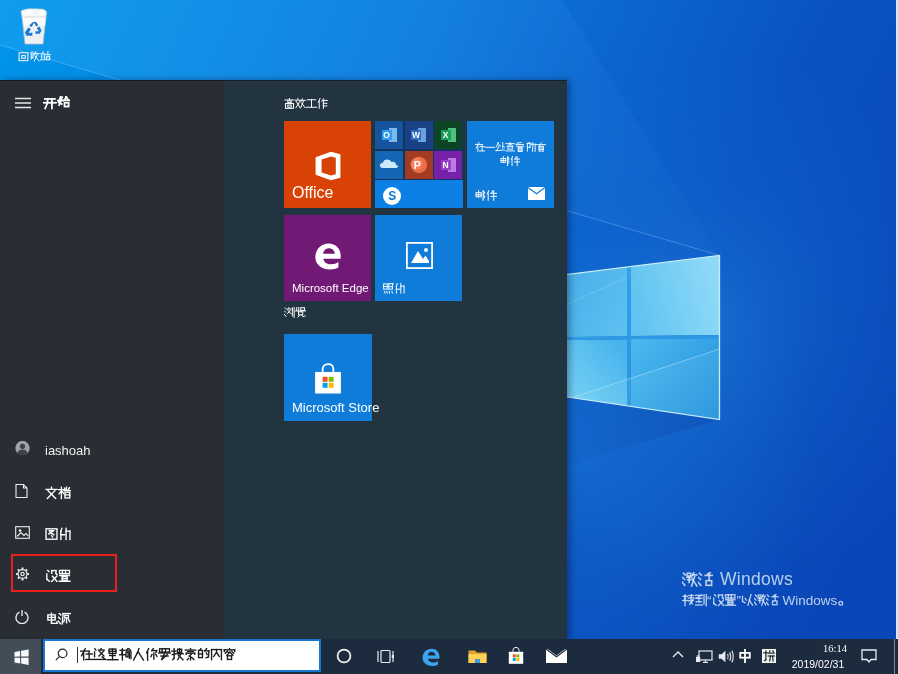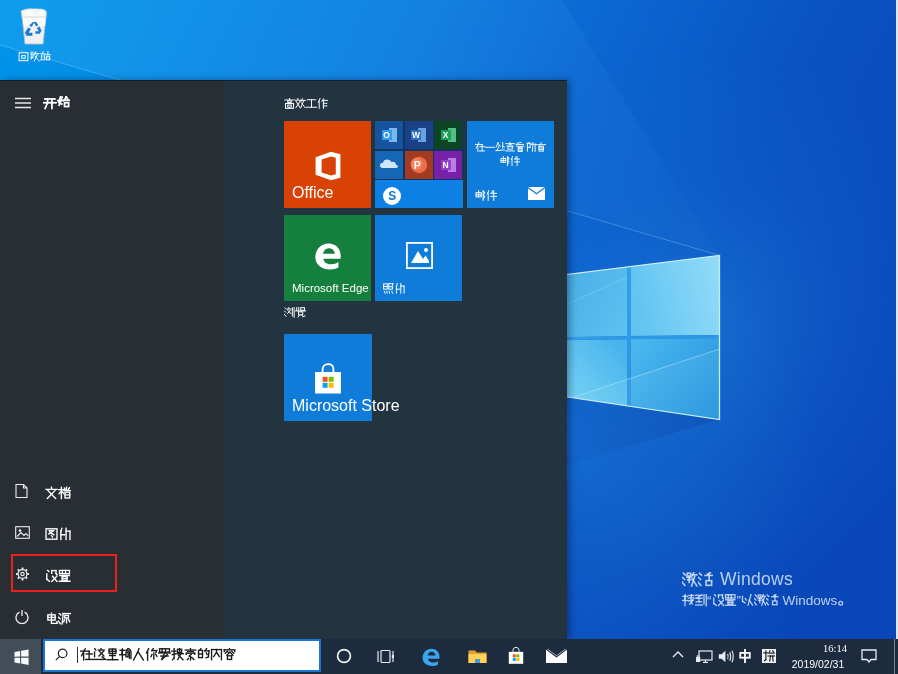--- a/index.html
+++ b/index.html
@@ -151,20 +151,30 @@
             <path d="M14 48L36 60"></path>
             <path d="M4 34L46 34"></path>
             <path d="M38 8L16 68"></path>
             <path d="M68 6L56 28"></path>
             <path d="M68 6L80 26"></path>
             <path d="M50 32L92 32"></path>
             <rect x="56" y="50" width="30" height="28"></rect>
           </g>
         </svg>
       </div>
+      <div style="position:absolute;left:0;top:349px;width:224px;height:42px">
+        <div style="position:absolute;left:15px;top:50%;transform:translateY(-50%)"><svg width="15" height="15" viewBox="0 0 15 15">
+            <circle cx="7.5" cy="7.5" r="7.2" fill="#9da2a8"></circle>
+            <circle cx="7.5" cy="5.8" r="2.6" fill="#40444a"></circle>
+            <path d="M2.4 12.8 C3 9.9 5 8.9 7.5 8.9 C10 8.9 12 9.9 12.6 12.8 A7.2 7.2 0 0 1 2.4 12.8 Z" fill="#40444a"></path>
+          </svg></div>
+        <div style="position:absolute;left:45px;top:50%;transform:translateY(-50%);display:flex;align-items:center">
+          <span style="font-size:13px;color:#f0f0f0;font-family:'Liberation Sans',sans-serif">iashoah</span>
+        </div>
+      </div>
       <div style="position:absolute;left:0;top:392px;width:224px;height:42px">
         <div style="position:absolute;left:15px;top:50%;transform:translateY(-50%)"><svg width="13" height="15" viewBox="0 0 13 15">
             <path d="M1 1 H8.5 L12 4.5 V14 H1 Z M8.5 1 V4.5 H12" fill="none" stroke="#eeeeee" stroke-width="1.1"></path>
           </svg></div>
         <div style="position:absolute;left:45px;top:50%;transform:translateY(-50%);display:flex;align-items:center">
           <svg class="k " style="width:13px;height:13px" viewBox="0 0 100 100">
             <g>
               <path d="M50 2L50 14"></path>
               <path d="M8 22L92 22"></path>
               <path d="M78 30L18 92"></path>
@@ -481,21 +491,21 @@
               <path d="M44 58L96 58"></path>
               <path d="M70 8L70 94"></path>
             </g>
           </svg>
         </div>
         <svg width="17" height="13" viewBox="0 0 17 13" style="position:absolute;right:9px;bottom:8px">
 <path d="M0 0 H17 V13 H0 Z" fill="#fff"></path>
           <path d="M0 0.5 L8.5 6.8 L17 0.5" fill="none" stroke="#0f7bd8" stroke-width="1.2"></path>
         </svg>
       </div>
-      <div style="position:absolute;left:284px;top:135px;width:87px;height:86px;background:#15803d">
+      <div style="position:absolute;left:284px;top:135px;width:87px;height:86px;background:#701a75">
         <svg width="30" height="30" viewBox="0 0 32 32" style="position:absolute;left:29px;top:26px">
 <path d="M2.5 17.5 C2.5 8.6 8.8 2.6 16.6 2.6 C24.3 2.6 29.5 8 29.5 15.5 L29.5 18.9 L11 18.9 C11.8 22.8 15.1 24.9 19.2 24.9 C22.3 24.9 24.9 24.1 27.1 22.5 L27.1 28.3 C24.7 29.7 21.7 30.3 18.4 30.3 C9.9 30.3 2.5 25.4 2.5 17.5 Z M10.7 13.7 L23.3 13.7 C22.9 9.9 20.3 7.7 16.8 7.7 C13.4 7.7 11.4 10 10.7 13.7 Z" fill="#fff" fill-rule="evenodd"></path>
         </svg>
         <div style="position:absolute;left:8px;bottom:7px;color:#fff;font-size:11.5px;white-space:nowrap;font-family:'Liberation Sans',sans-serif">Microsoft Edge</div>
       </div>
       <div style="position:absolute;left:374.5px;top:135px;width:87px;height:86px;background:#0f7cd9">
         <svg width="27" height="27" viewBox="0 0 27 27" style="position:absolute;left:31px;top:27px">
 <rect x="0.9" y="0.9" width="25.2" height="25.2" fill="none" stroke="#fff" stroke-width="1.8"></rect>
 <path d="M5 21 L12 9 L17 17 L19.5 13.5 L23 19 L23 21 Z" fill="#fff"></path>
           <circle cx="20" cy="8" r="2" fill="#fff"></circle>
@@ -558,21 +568,21 @@
         <svg width="28" height="33" viewBox="0 0 26 30" style="position:absolute;left:30px;top:29px">
 <path d="M8 8 V5.5 C8 2.5 10 0.8 13 0.8 C16 0.8 18 2.5 18 5.5 V8" fill="none" stroke="#fff" stroke-width="1.6"></path>
 <rect x="1" y="8" width="24" height="20" fill="#fff"></rect>
 <g>
             <rect x="8" y="12.5" width="4.6" height="4.6" fill="#f25022"></rect>
             <rect x="13.6" y="12.5" width="4.6" height="4.6" fill="#7fba00"></rect>
             <rect x="8" y="18.1" width="4.6" height="4.6" fill="#00a4ef"></rect>
             <rect x="13.6" y="18.1" width="4.6" height="4.6" fill="#ffb900"></rect>
           </g>
         </svg>
-        <div style="position:absolute;left:8px;bottom:6px;color:#fff;font-size:16px;white-space:nowrap;font-family:'Liberation Sans',sans-serif">Microsoft Store</div>
+        <div style="position:absolute;left:8px;bottom:6px;color:#fff;font-size:13px;white-space:nowrap;font-family:'Liberation Sans',sans-serif">Microsoft Store</div>
       </div>
     </div>
 <div style="position:absolute;left:682px;top:569px;display:flex;align-items:center;color:rgba(228,238,248,0.80)">
       <svg class="k " style="width:15.5px;height:15.5px" viewBox="0 0 100 100">
         <g>
           <path d="M10 8L22 20"></path>
           <path d="M4 36L16 48"></path>
           <path d="M2 66L18 86"></path>
           <rect x="34" y="8" width="22" height="18"></rect>
           <path d="M32 34L60 34"></path>

